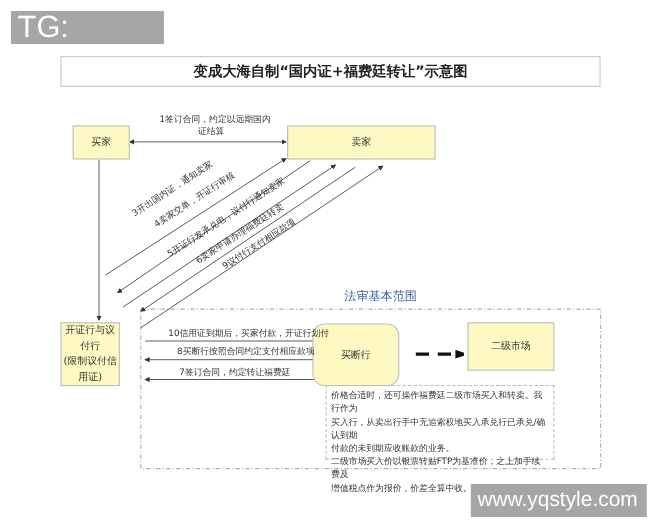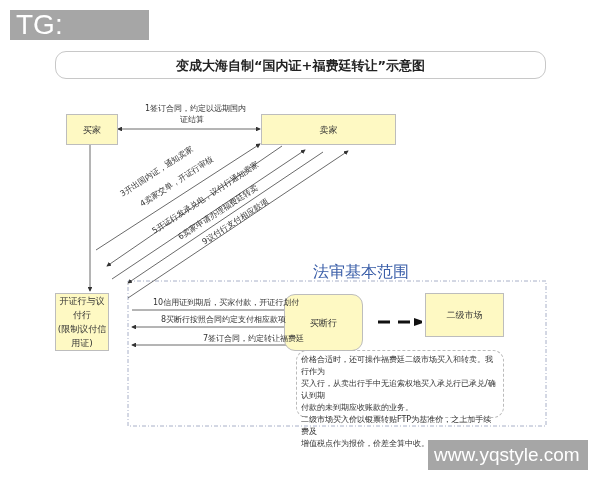--- a/index.html
+++ b/index.html
@@ -1,27 +1,27 @@
 <!DOCTYPE html>
 <html><head>
 <meta charset="utf-8">
 <style>
   html, body { margin:0; padding:0; }
   body { width:600px; height:480px; background:#ffffff; position:relative; overflow:hidden;
          font-family:"DejaVu Sans", sans-serif; color:#333; }
-  .abs { position:absolute;border-radius:11px; }
+  .abs { position:absolute; }
   .wm { position:absolute; background:#a6a6a6; color:#ffffff; font-family:"Liberation Sans", sans-serif; }
   .wm-top { left:10px; top:10px; width:139px; height:30px; font-size:28px; line-height:30px; padding-left:6px; box-sizing:border-box; }
   .wm-bot { left:428px; top:440px; width:160px; height:30px; font-size:19px; line-height:30px; padding-left:6px; box-sizing:border-box; }
   .title-box { left:55px; top:51px; width:491px; height:28px; border:1px solid #c8c8c8; box-sizing:border-box;
                font-size:13px; font-weight:bold; text-align:center; line-height:27px; color:#222; }
   .node { position:absolute; border:1px solid #bdbdbd; box-sizing:border-box; background:#fef9c3;
           display:flex; align-items:center; justify-content:center; text-align:center; font-size:9px; color:#333; line-height:14px; }
   .lbl { position:absolute; font-size:8px; color:#333; white-space:nowrap; }
-  .scope-title { left:313px; top:262px; font-size:16px; color:#3a5ea8; }
+  .scope-title { left:313px; top:262px; font-size:11px; color:#3a5ea8; }
   .note { left:296px; top:350px; width:208px; height:68px; border:1px dashed #bbb; box-sizing:border-box;
           font-size:8px; line-height:12px; padding:3px 4px; color:#333; }
   svg { position:absolute; left:0; top:0; }
 </style>
 </head>
 <body>
 
 <div class="wm wm-top">TG: MYYJJPP</div>
 
 <div class="abs title-box">变成大海自制“国内证+福费廷转让”示意图</div>
@@ -81,21 +81,21 @@
 <div class="lbl" style="left:118px;top:190px;transform:rotate(-33deg);transform-origin:left top;">3开出国内证，通知卖家</div>
 <div class="lbl" style="left:138px;top:200px;transform:rotate(-33deg);transform-origin:left top;">4卖家交单，开证行审核</div>
 <div class="lbl" style="left:150px;top:227px;transform:rotate(-33deg);transform-origin:left top;">5开证行发承兑电，议付行通知卖家</div>
 <div class="lbl" style="left:176px;top:233px;transform:rotate(-33deg);transform-origin:left top;">6卖家申请办理福费廷转卖</div>
 <div class="lbl" style="left:200px;top:238px;transform:rotate(-33deg);transform-origin:left top;">9议付行支付相应款项</div>
 
 <div class="lbl scope-title">法审基本范围</div>
 
 <div class="lbl" style="left:153px;top:297px;">10信用证到期后，买家付款，开证行划付</div>
 <div class="lbl" style="left:161px;top:314px;">8买断行按照合同约定支付相应款项</div>
-<div class="lbl" style="left:163px;top:333px;margin-left:40px;">7签订合同，约定转让福费廷</div>
+<div class="lbl" style="left:163px;top:333px;">7签订合同，约定转让福费廷</div>
 
 <div class="abs note">
   <div>价格合适时，还可操作福费廷二级市场买入和转卖。我行作为</div>
   <div>买入行，从卖出行手中无追索权地买入承兑行已承兑/确认到期</div>
   <div>付款的未到期应收账款的业务。</div>
   <div>二级市场买入价以银票转贴FTP为基准价，之上加手续费及</div>
   <div> 增值税点作为报价，价差全算中收。</div>
 </div>
 
 <div class="wm wm-bot">www.yqstyle.com</div>

